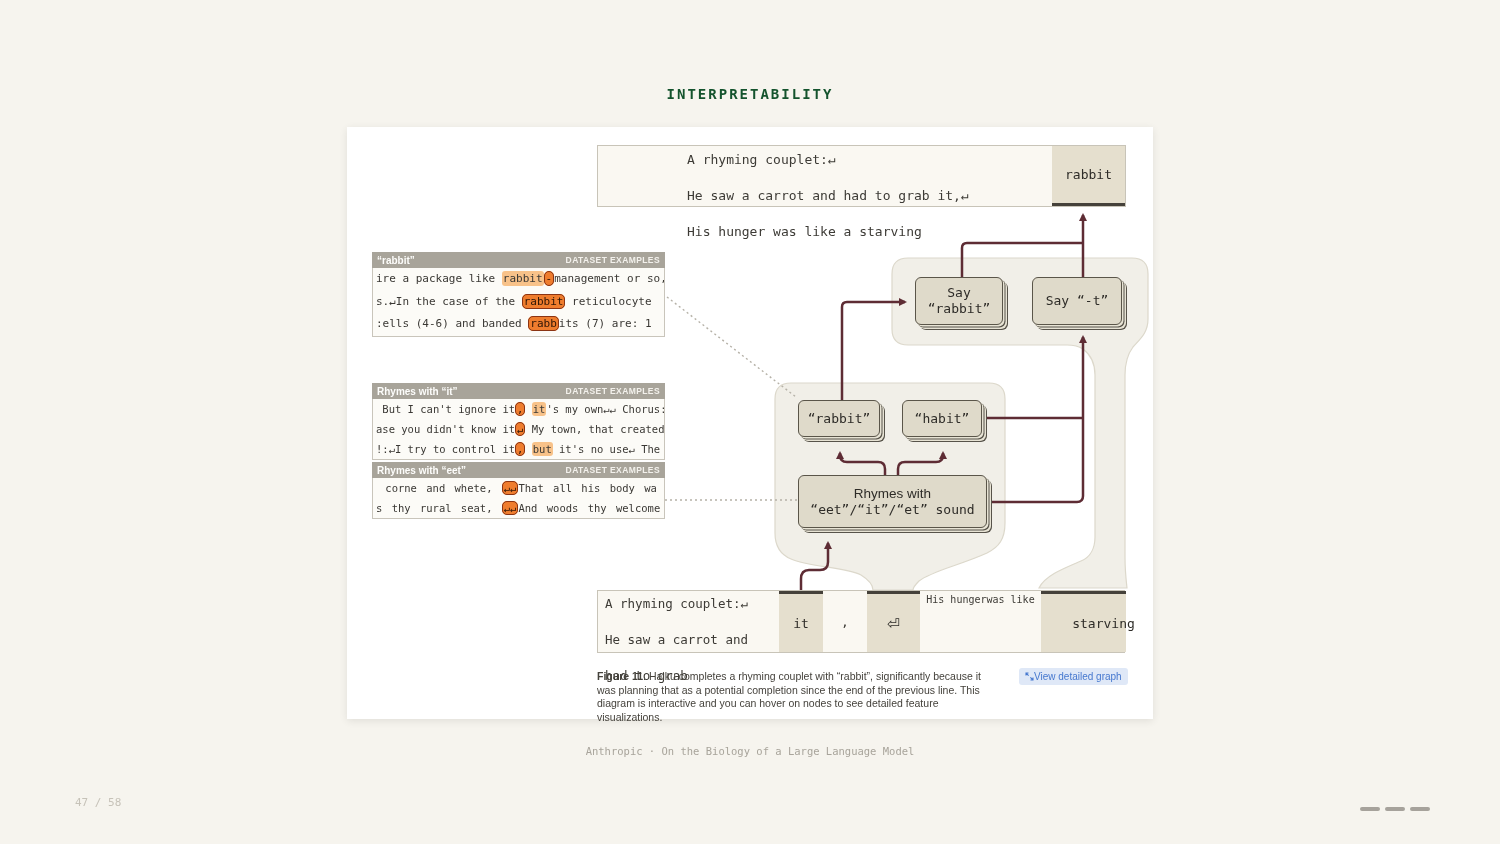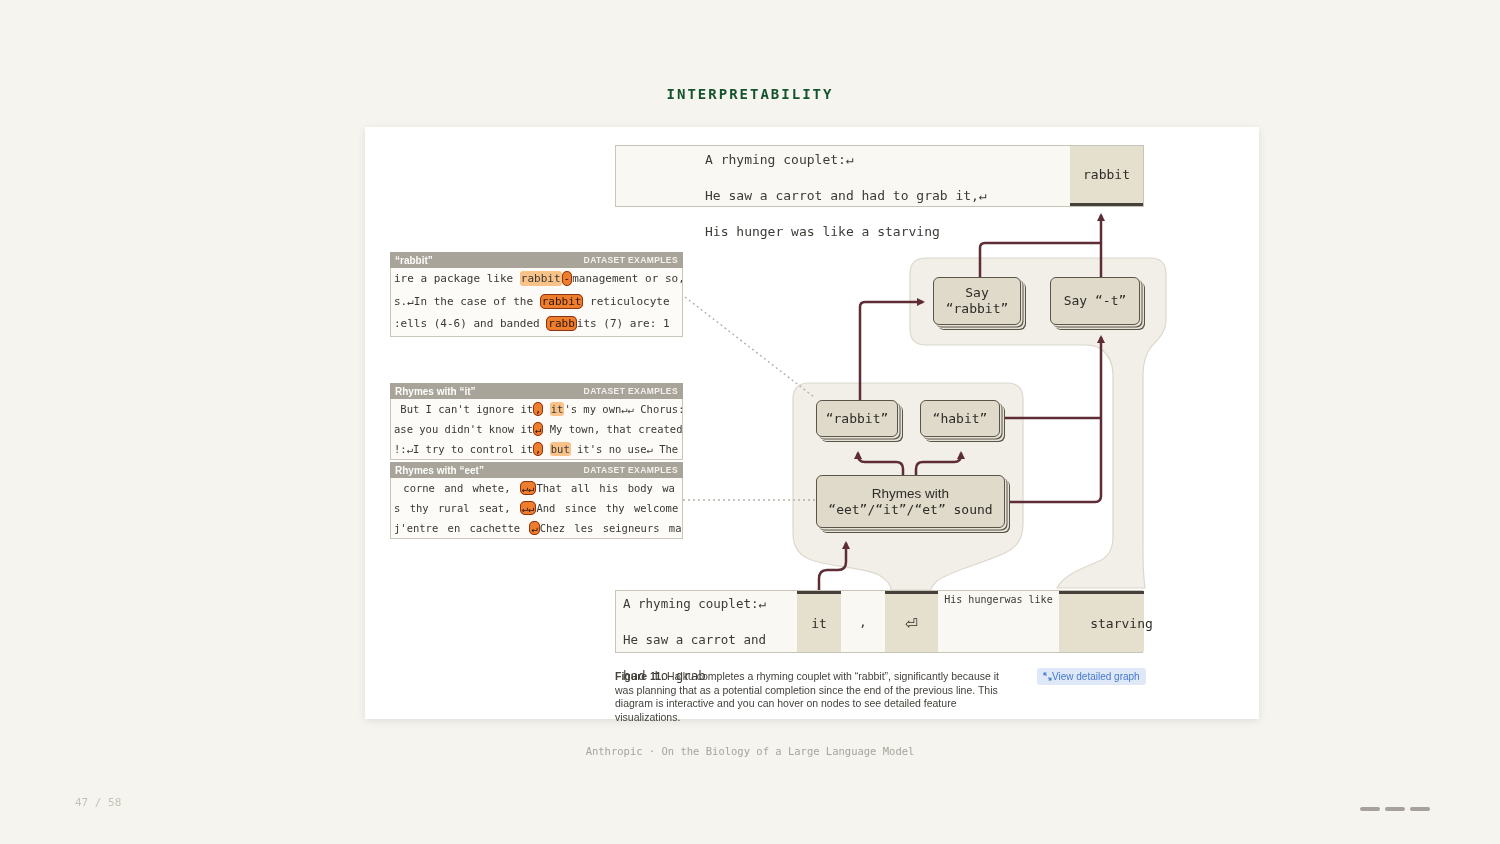--- a/index.html
+++ b/index.html
@@ -2,21 +2,21 @@
 <html><head>
 <meta charset="utf-8">
 <style>
   * { margin:0; padding:0; box-sizing:border-box; }
   html,body { width:1500px; height:844px; }
   body { background:#f6f4ee; font-family:"DejaVu Sans Mono", monospace; position:relative; overflow:hidden; }
 
   .title { position:absolute; top:86px; left:0; width:1500px; text-align:center;
     font-size:14px; font-weight:700; letter-spacing:2px; color:#14532d; }
 
-  .slide { position:absolute; left:365px; top:127px; width:894px; height:592px;
+  .slide { position:absolute; left:347px; top:127px; width:806px; height:592px;
     background:#ffffff; box-shadow:0 2px 8px rgba(0,0,0,.09); }
 
   
   .top-box { position:absolute; left:250px; top:18px; width:529px; height:62px;
     background:#faf8f2; border:1px solid #c8c4b8; }
   .top-box .ptext { position:absolute; left:89px; top:5px; font-size:13px; line-height:18px; color:#3d3b36; white-space:pre; }
   .out-token { position:absolute; right:0; top:0; width:73px; height:100%;
     background:#e5dfce; border-bottom:3px solid #45413a; display:flex; align-items:center; justify-content:center;
     font-size:13px; color:#2e2c28; }
 
@@ -150,22 +150,21 @@
         <div class="db-row"><span>!:↵I try to control it</span><span class="hl-strong">,</span><span> </span><span class="hl-light">but</span><span> it's no use↵ The mor</span></div>
       </div>
   </div>
   <div class="dataset-box db3">
     <div class="db-header">
       <span class="db-title">Rhymes with “eet”</span>
       <span class="db-badge">DATASET EXAMPLES</span>
     </div>
     <div>
         <div class="db-row"><span> corne and whete, </span><span class="hl-strong">↵↵</span><span>That all his body wa</span></div>
-        <div class="db-row"><span>s thy rural seat, </span><span class="hl-strong">↵↵</span><span>And since thy welcome</span></div>
-        <div class="db-row"><span>j'entre en cachette </span><span class="hl-strong">↵</span><span>Chez les seigneurs ma</span></div>
+        <div class="db-row"><span>s thy rural seat, </span><span class="hl-strong">↵↵</span><span>And woods thy welcome</span></div>
       </div>
   </div>
 
   <div class="node n-say-rabbit">
     <span>Say</span>
     <span>“rabbit”</span>
   </div>
   <div class="node n-say-t">
     <span>Say “-t”</span>
   </div>

